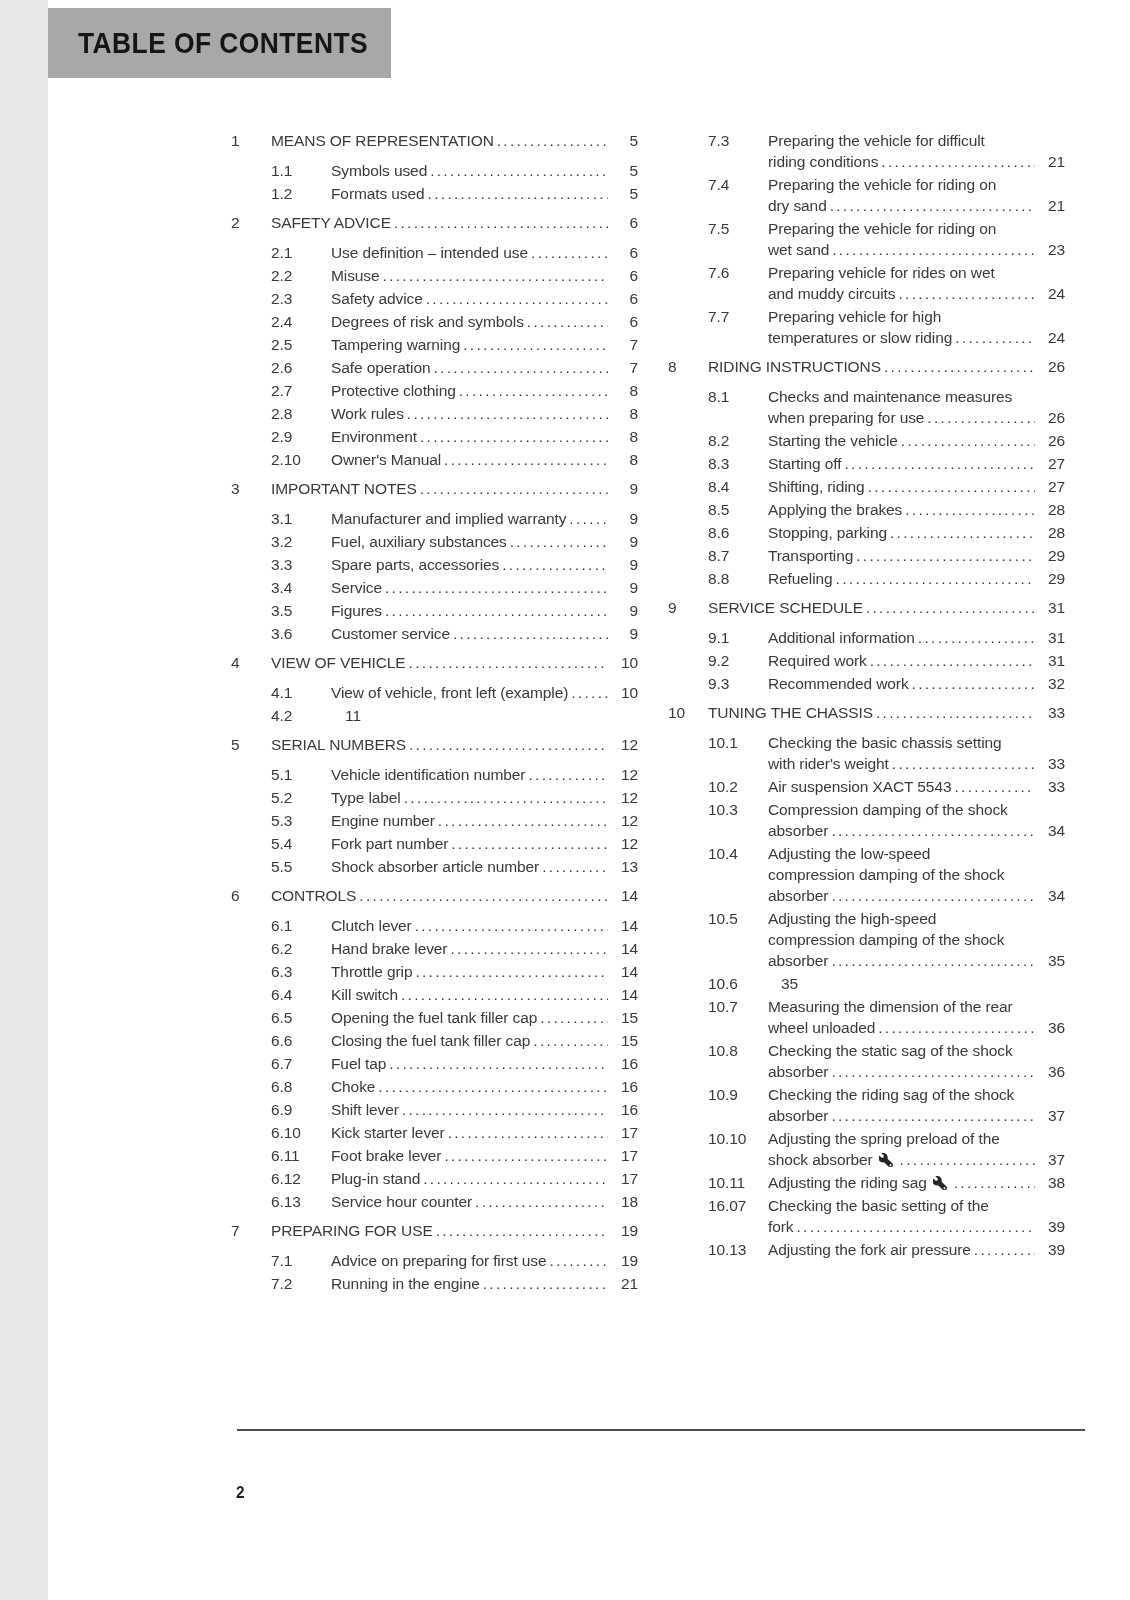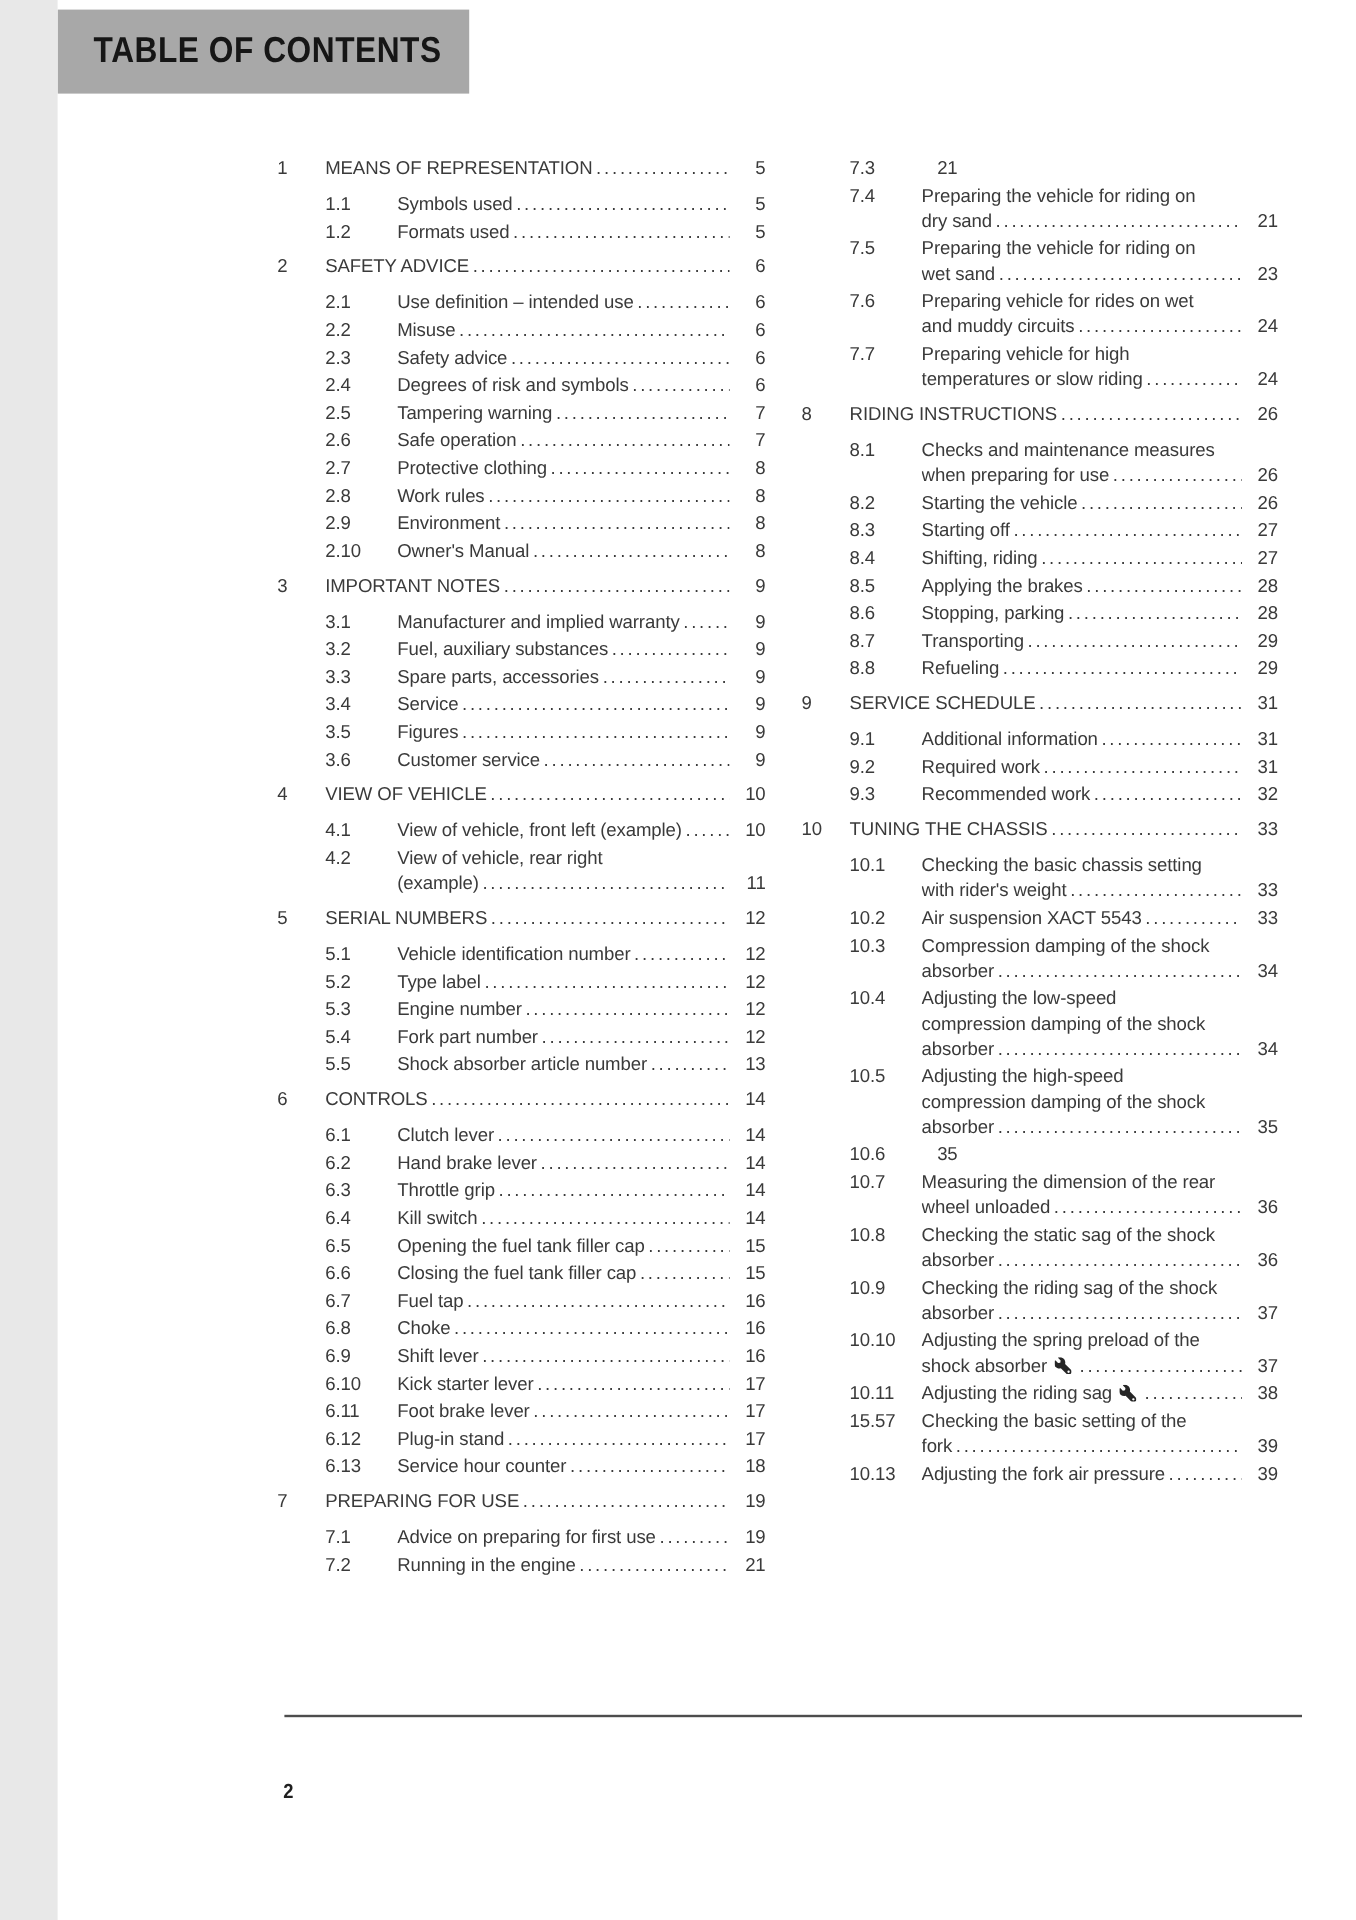--- a/index.html
+++ b/index.html
@@ -254,24 +254,20 @@
   </div>
       <div class="toc-entry level-1">
     <span class="num">4.1</span>
     <span class="titlecell">
           <div class="tline-last"><span>View of vehicle, front left (example)</span><span class="dots"></span></div>
         </span>
     <span class="pg">10</span>
   </div>
       <div class="toc-entry level-1">
     <span class="num">4.2</span>
-    <span class="titlecell">
-          <div class="tline"><span>View of vehicle, rear right</span></div>
-          <div class="tline-last"><span>(example)</span><span class="dots"></span></div>
-        </span>
     <span class="pg">11</span>
   </div>
       <div class="toc-entry level-0">
     <span class="num">5</span>
     <span class="titlecell">
           <div class="tline-last"><span>SERIAL NUMBERS</span><span class="dots"></span></div>
         </span>
     <span class="pg">12</span>
   </div>
       <div class="toc-entry level-1">
@@ -425,20 +421,24 @@
     <span class="num">7.2</span>
     <span class="titlecell">
           <div class="tline-last"><span>Running in the engine</span><span class="dots"></span></div>
         </span>
     <span class="pg">21</span>
   </div>
     </div>
   <div class="toc-col right">
       <div class="toc-entry level-1">
     <span class="num">7.3</span>
+    <span class="titlecell">
+          <div class="tline"><span>Preparing the vehicle for difficult</span></div>
+          <div class="tline-last"><span>riding conditions</span><span class="dots"></span></div>
+        </span>
     <span class="pg">21</span>
   </div>
       <div class="toc-entry level-1">
     <span class="num">7.4</span>
     <span class="titlecell">
           <div class="tline"><span>Preparing the vehicle for riding on</span></div>
           <div class="tline-last"><span>dry sand</span><span class="dots"></span></div>
         </span>
     <span class="pg">21</span>
   </div>
@@ -647,21 +647,21 @@
       <div class="toc-entry level-1">
     <span class="num">10.11</span>
     <span class="titlecell">
           <div class="tline-last"><span>Adjusting the riding sag</span><span class="wrench"><svg viewBox="0 0 512 512" aria-hidden="true">
                 <path d="M507.73 109.1c-2.24-9.03-13.54-12.09-20.12-5.51l-74.36 74.36-67.88-11.31-11.31-67.88 74.36-74.36c6.62-6.62 3.43-17.9-5.66-20.16C384.15 1.43 366.09 0 352 0c-88.36 0-160 71.64-160 160 0 15.91 2.37 31.26 6.73 45.74L27.08 376.45c-36.11 36.11-36.11 94.66 0 130.77 36.11 36.11 94.66 36.11 130.77 0l170.74-170.74c14.48 4.36 29.83 6.73 45.74 6.73 88.36 0 160-71.64 160-160 0-14.09-1.43-32.15-6.6-73.11zM92 480c-19.88 0-36-16.12-36-36s16.12-36 36-36 36 16.12 36 36-16.12 36-36 36z"></path>
               </svg></span><span class="dots"></span></div>
         </span>
     <span class="pg">38</span>
   </div>
       <div class="toc-entry level-1">
-    <span class="num">15.57</span>
+    <span class="num">16.07</span>
     <span class="titlecell">
           <div class="tline"><span>Checking the basic setting of the</span></div>
           <div class="tline-last"><span>fork</span><span class="dots"></span></div>
         </span>
     <span class="pg">39</span>
   </div>
       <div class="toc-entry level-1">
     <span class="num">10.13</span>
     <span class="titlecell">
           <div class="tline-last"><span>Adjusting the fork air pressure</span><span class="dots"></span></div>

